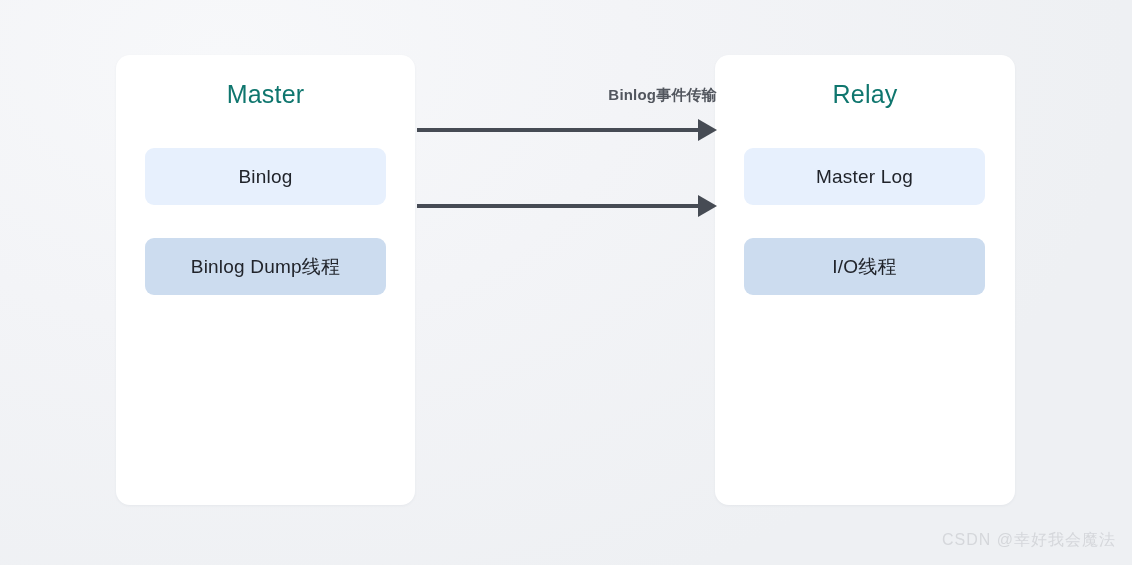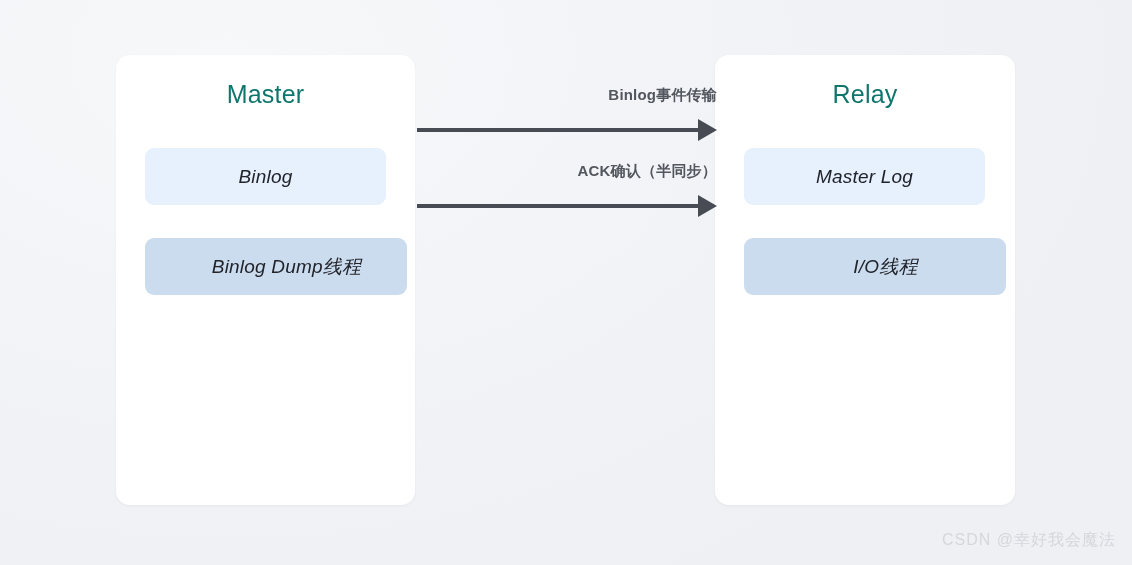--- a/index.html
+++ b/index.html
@@ -53,24 +53,23 @@
     width: 241px;
     height: 57px;
     border-radius: 9px;
     display: flex;
     align-items: center;
     justify-content: center;
     font-size: 19px;
     color: #21242b;
     letter-spacing: 0.2px;
     white-space: nowrap;
-    font-style: italic;
   }
   .node-box.tone-light { background: #e7f0fd; }
-  .node-box.tone-deep  { background: #ccdcef; padding-left: 21px; }
+  .node-box.tone-deep  { background: #ccdcef; }
 
   .slot-1 { top: 93px; }
   .slot-2 { top: 183px; }
   .slot-3 { top: 273px; }
 
   
   .flow {
     position: absolute;
     left: 417px;
     width: 300px;
@@ -146,20 +145,19 @@
 
   </div>
 
   <div class="flow" id="flow-binlog">
     <div class="flow-label">Binlog事件传输</div>
     <div class="flow-line"></div>
     <div class="flow-head"></div>
   </div>
 
   <div class="flow" id="flow-ack">
-    <div class="flow-label">ACK确认（半同步）</div>
     <div class="flow-line"></div>
     <div class="flow-head"></div>
   </div>
 
   <div id="watermark">CSDN @幸好我会魔法</div>
 
 </div>
 
 </body></html>

